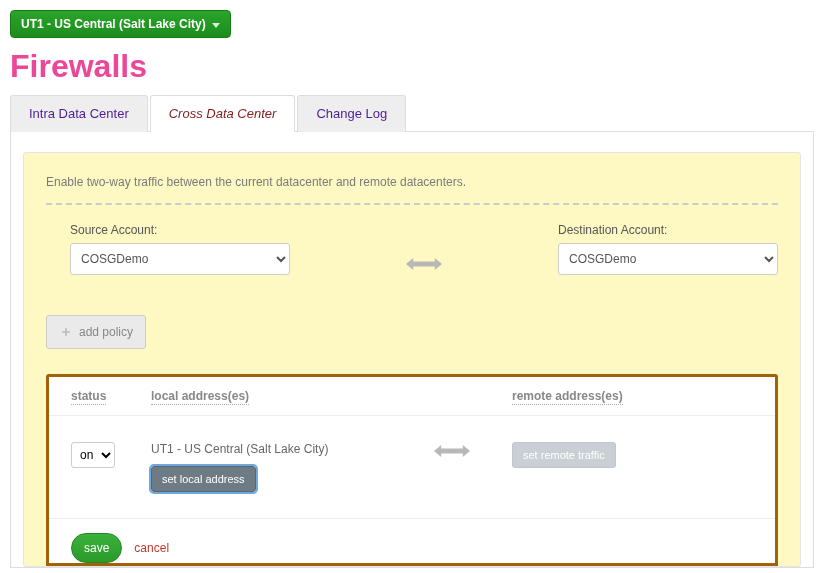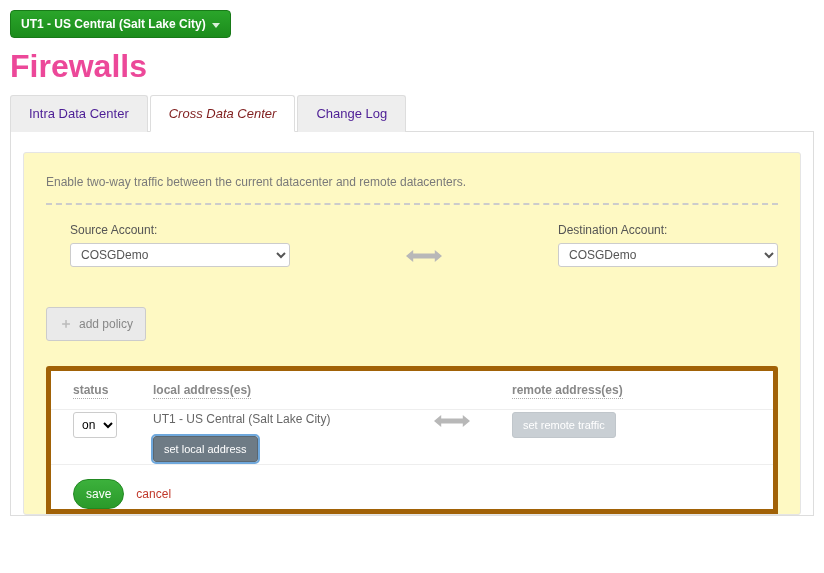--- a/index.html
+++ b/index.html
@@ -86,21 +86,21 @@
     display: flex;
     flex-direction: column;
     width: 220px;
   }
   .account-label {
     font-size: 12px;
     color: #555;
     margin-bottom: 6px;
   }
   select.account-select {
-    height: 24px;
+    height: 32px;
     border: 1px solid #ccc;
     border-radius: 3px;
     padding: 3px 6px;
     background: #fff;
     font-size: 12px;
     color: #555;
   }
   .arrow-spacer {
     flex: 1;
     display: flex;
@@ -122,41 +122,41 @@
     margin-bottom: 25px;
   }
   .add-policy-btn .plus {
     color: #bbb;
     font-weight: bold;
     margin-right: 6px;
     font-size: 14px;
   }
   .rules-panel {
     background: #fff;
-    border: 5px solid #a16207;
+    border: 3px solid #a16207;
     border-radius: 3px 3px 0 0;
     padding: 0;
     overflow: hidden;
   }
   .rules-header {
     display: flex;
     padding: 12px 22px;
     font-size: 12px;
     color: #888;
   }
   .rules-header .col { font-weight: bold; }
   .rules-header .u { border-bottom: 1px dotted #aaa; padding-bottom: 1px; }
   .col-status { width: 80px; }
   .col-local { flex: 1; max-width: 340px; }
   .col-arrow { width: 120px; display:flex; align-items:center; justify-content:center;}
   .col-remote { flex: 1; }
   .rules-body {
     display: flex;
     align-items: flex-start;
-    padding: 2px 22px;
+    padding: 26px 22px;
     border-top: 1px solid #eee;
   }
   .status-select {
     height: 26px;
     border: 1px solid #ccc;
     border-radius: 3px;
     background: #fff;
     font-size: 12px;
     padding: 2px 4px;
   }

